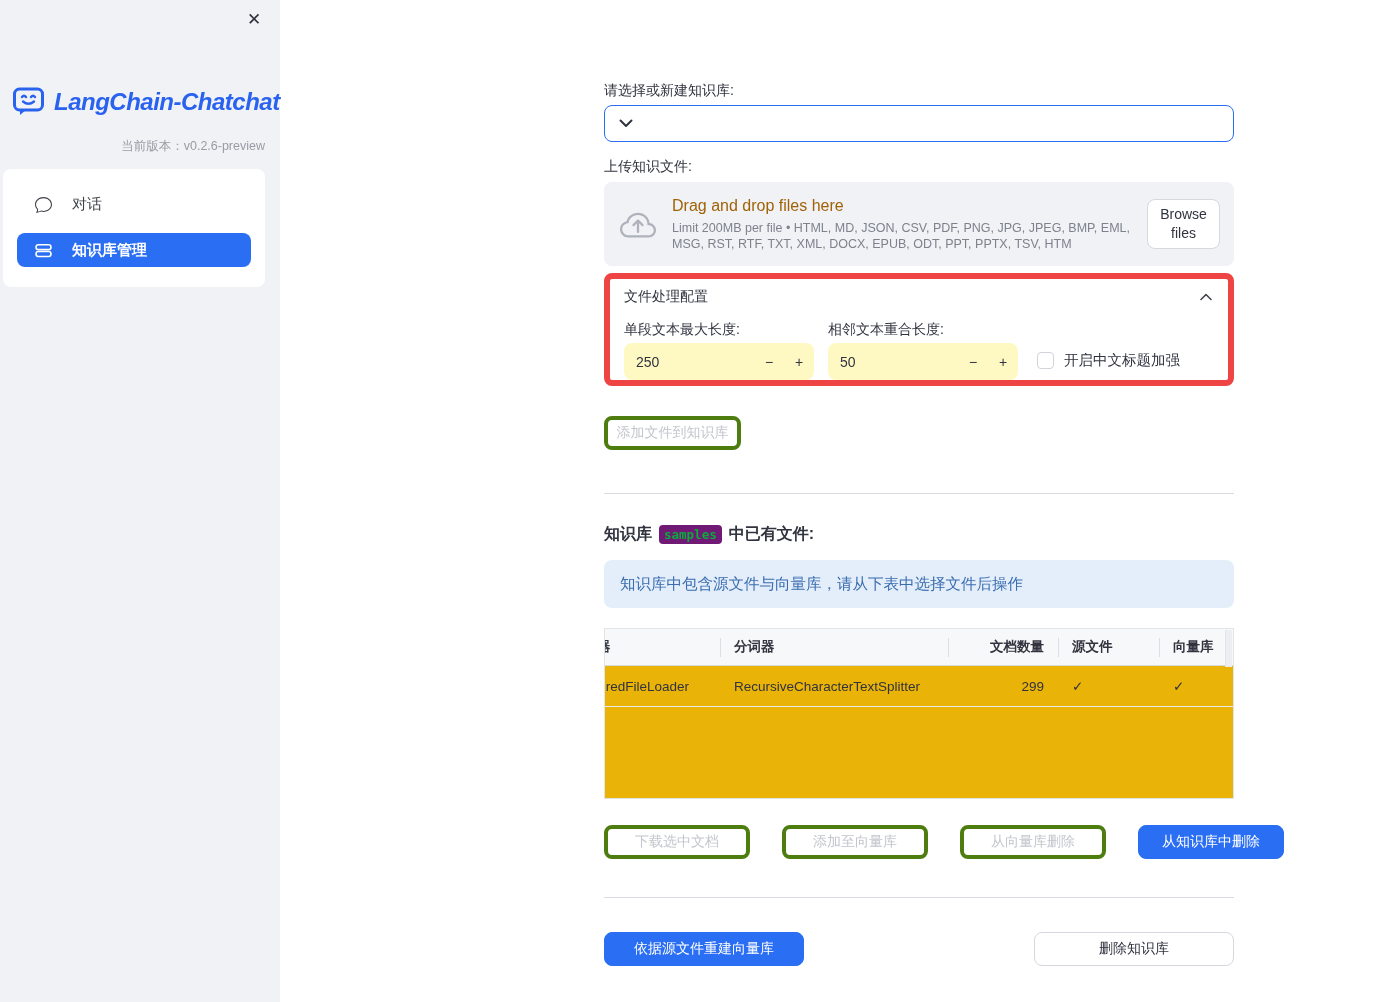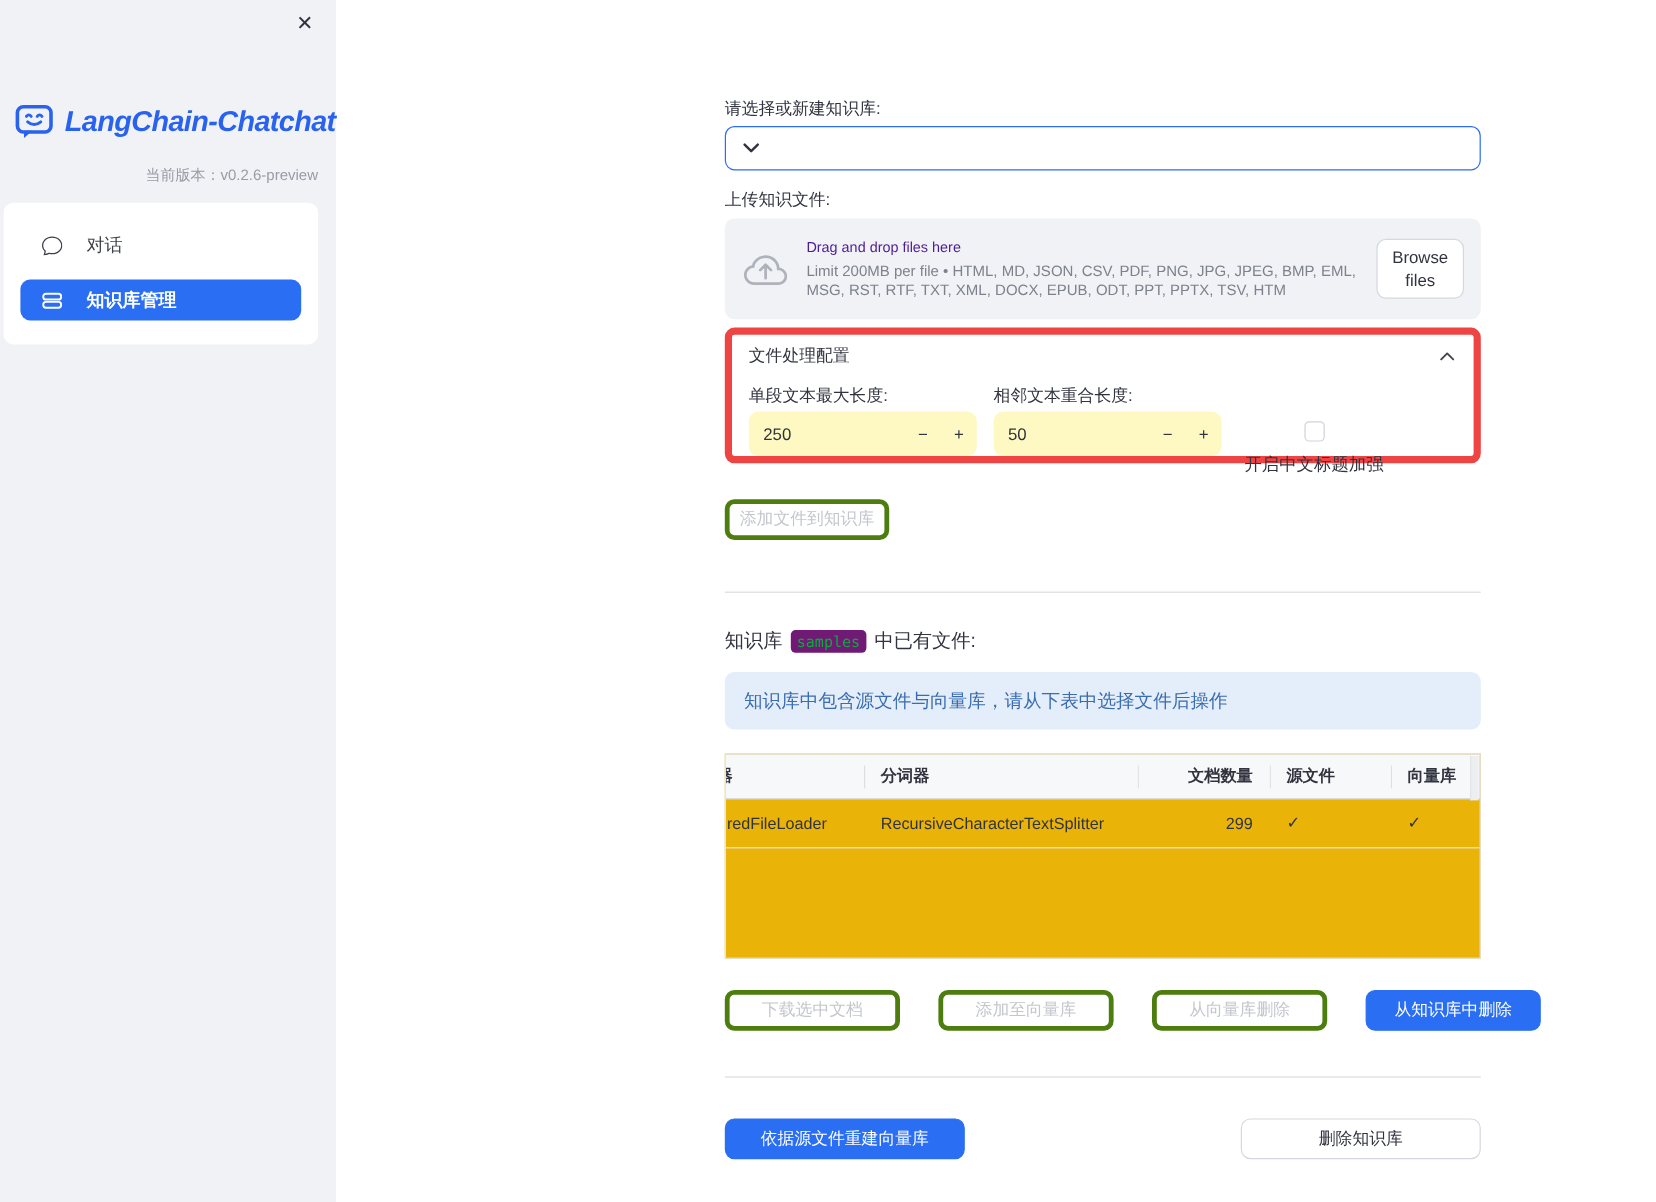--- a/index.html
+++ b/index.html
@@ -26,48 +26,48 @@
 
   .selectbox { position:absolute; left:0; top:105px; width:630px; height:37px; background:#fff;
                border:1.5px solid #2a6ef3; border-radius:8px; display:flex; align-items:center;
                padding:0 14px; font-size:14px; color:#31333f; cursor:pointer; }
   .selectbox .grow { flex:1; }
 
   .uploader { position:absolute; left:0; top:182px; width:630px; height:84px; background:#f0f2f6;
               border-radius:8px; display:flex; align-items:center; padding:0 14px 0 16px; }
   .uploader .cloud { width:36px; height:30px; margin-right:16px; flex:none; }
   .up-text { flex:1; padding-right:10px; }
-  .up-title { font-size:12px; color:#4c1d95; margin-bottom:5px; }
+  .up-title { font-size:16px; color:#a16207; margin-bottom:5px; }
   .up-limit { font-size:12.5px; color:#7d828c; line-height:16px; max-width:475px; }
   .browse-btn { flex:none; width:73px; min-height:50px; background:#ffffff; border:1px solid #d5d8de; border-radius:8px;
                 font-size:14px; color:#31333f; line-height:19px; cursor:pointer; padding:5px 6px;
                 font-family:"Liberation Sans","DejaVu Sans",sans-serif; }
 
   .expander { position:absolute; left:0; top:273px; width:630px; height:113px; border:6px solid #ef4444; border-radius:8px; background:#fff; }
   .exp-head { position:absolute; left:0; top:0; width:100%; height:36px; display:flex; align-items:center;
               padding:0 16px 0 14px; font-size:14px; color:#31333f; cursor:pointer; }
   .exp-head .grow { flex:1; }
   .exp-label { position:absolute; font-size:14px; color:#31333f; top:42px; }
   .numinput { position:absolute; top:64px; width:190px; height:37px; background:#fef9c3; border-radius:8px;
               display:flex; align-items:center; padding-left:12px; font-size:14px; color:#31333f; }
   .numinput .grow { flex:1; }
   .step-btn { width:30px; height:37px; border:none; background:transparent; font-size:14px; color:#31333f; cursor:pointer;
               font-family:"Liberation Sans","DejaVu Sans",sans-serif; }
-  .chk-row { position:absolute; left:427px; top:72px; display:flex; align-items:center; gap:10px; cursor:pointer;flex-direction:column; }
+  .chk-row { position:absolute; left:427px; top:72px; display:flex; align-items:center; gap:10px; cursor:pointer; }
   .chk-box { width:17px; height:17px; background:#fff; border:1.5px solid #d0d3d9; border-radius:4px; }
   .chk-label { font-size:14.5px; color:#31333f; }
 
   .btn { border-radius:8px; font-size:14px; cursor:pointer; font-family:"Liberation Sans","DejaVu Sans",sans-serif; }
   .btn.secondary { background:#ffffff; border:1px solid #d5d8de; color:#31333f; }
   .btn.disabled  { background:#ffffff; border:4px solid #4d7c0f; color:#c3c6cc; cursor:default; }
   .btn.primary   { background:#2a6ef3; border:1px solid #2a6ef3; color:#ffffff; }
 
   .add-btn { position:absolute; left:0; top:416px; width:137px; height:34px; }
   .hr { position:absolute; left:0; width:630px; height:1px; background:#dadce1; }
-  .kb-line { position:absolute; left:0; top:524px; font-size:16px; color:#31333f; display:flex; align-items:center; gap:7px; }
+  .kb-line { position:absolute; left:0; top:524px; font-size:16px; color:#31333f; display:flex; align-items:center; gap:7px;font-weight:bold; }
   .kb-code { font-family:"DejaVu Sans Mono","Liberation Mono",monospace; font-size:12.5px; color:#09ab3b;
              background:#701a75; border-radius:4px; padding:2px 5px; }
   .info-box { position:absolute; left:0; top:560px; width:630px; height:48px; background:#e4eefb; border-radius:8px;
               display:flex; align-items:center; padding:0 16px; font-size:15.5px; color:#3a6daf; }
 
   
   .dframe { position:absolute; left:0; top:628px; width:630px; height:171px; border:1px solid #e3e4e8; background:#eab308; }
   .thead { display:flex; height:37px; background:#f7f8f9; border-bottom:1px solid #d8dade; }
   .th { display:flex; align-items:center; font-size:13.5px; font-weight:bold; color:#31333f; position:relative; overflow:hidden; }
   .th .sep { position:absolute; left:0; top:9px; width:1px; height:19px; background:#dcdee2; }

